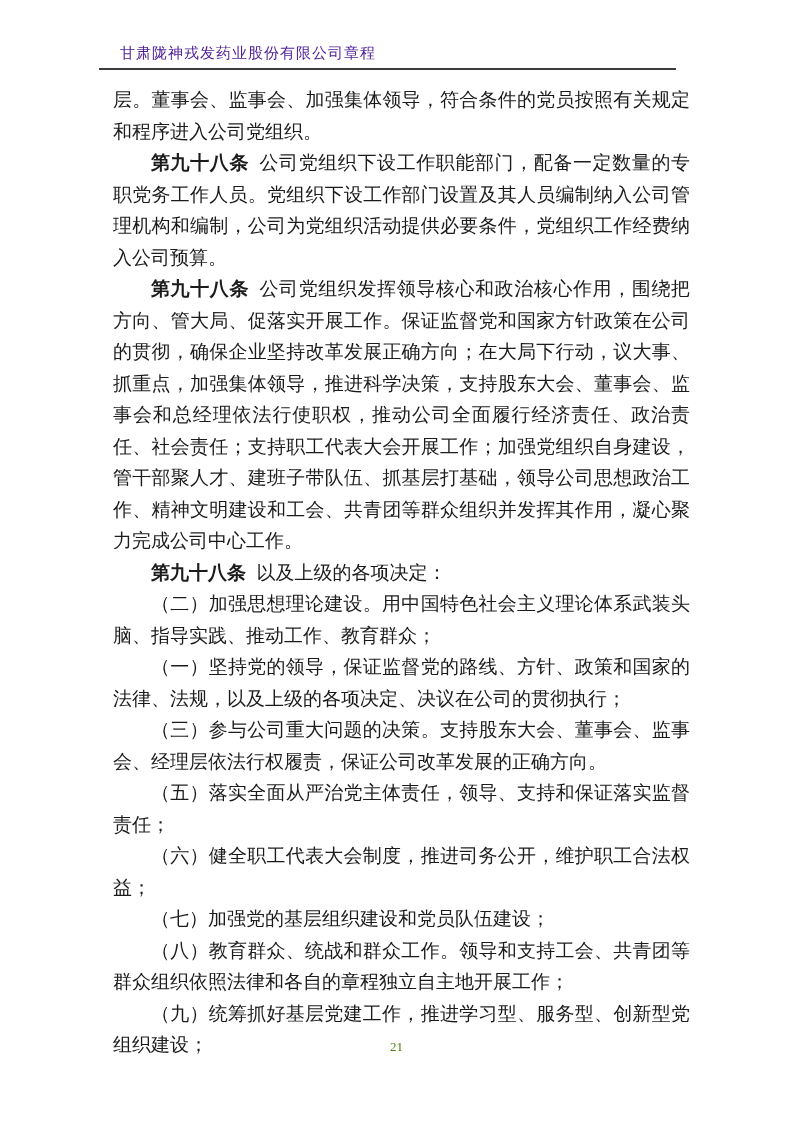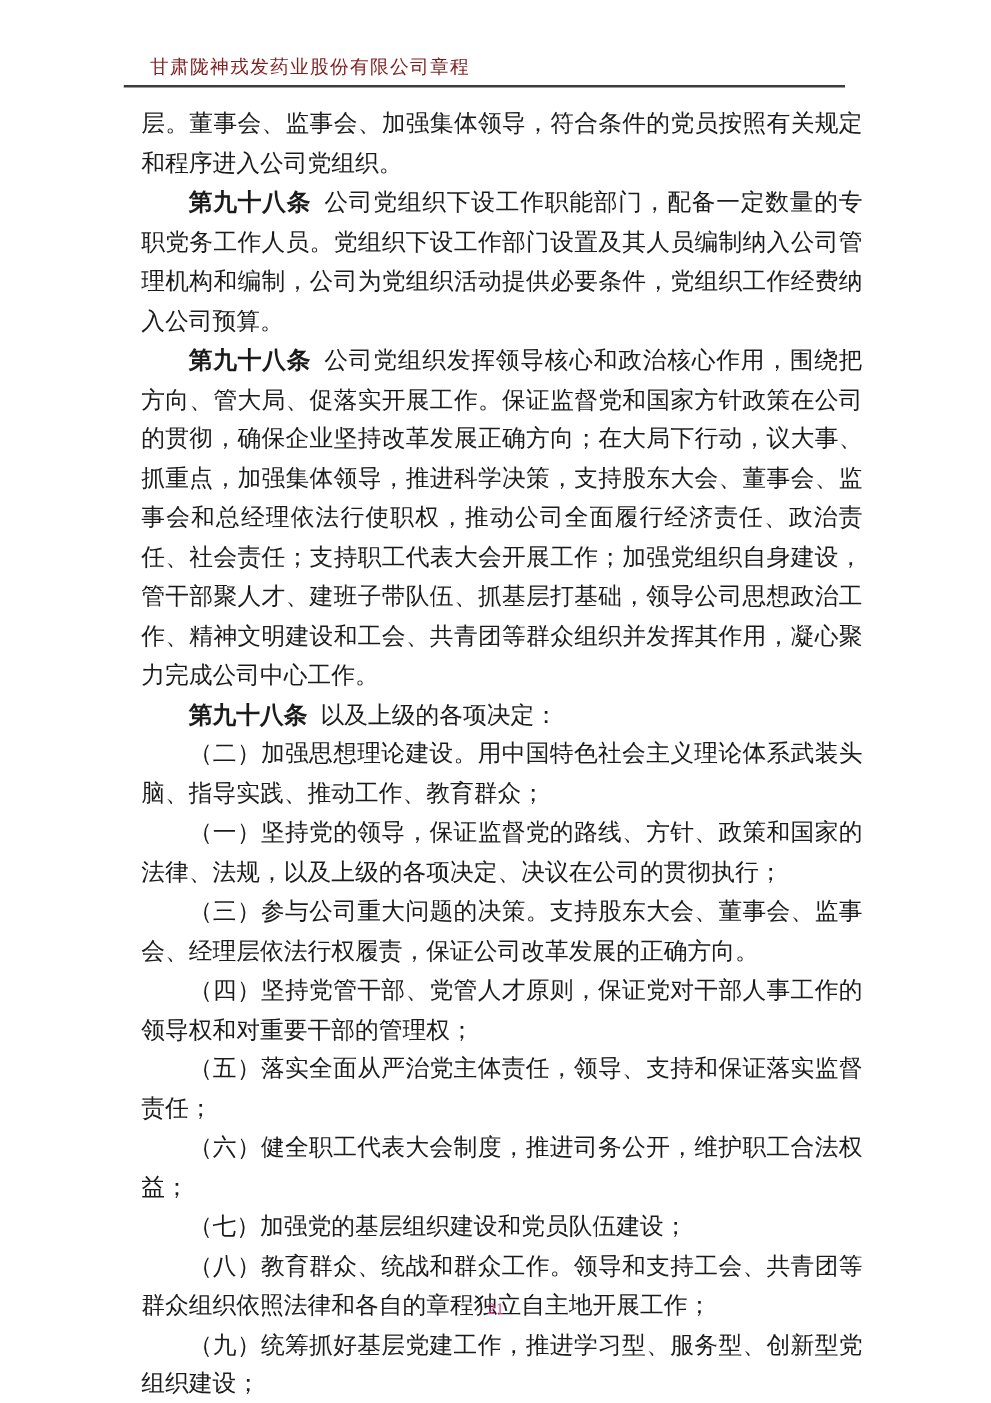--- a/index.html
+++ b/index.html
@@ -22,21 +22,21 @@
     top: 44px;
     width: 577px;
     border-bottom: 2px solid #3c3c3c;
     padding-bottom: 5px;
   }
   .header-title {
     display: block;
     padding-left: 21px;
     font-size: 15px;
     letter-spacing: 1px;
-    color: #7f1d1d;
+    color: #4c1d95;
     white-space: nowrap;
   }
   .content {
     position: absolute;
     left: 113px;
     top: 84px;
     width: 577px;
     font-size: 19px;
     line-height: 31.5px;
     text-align: justify;
@@ -53,42 +53,41 @@
     font-weight: bold;
     margin-right: 0.55em;
   }
   .footer {
     position: absolute;
     left: 0;
     top: 1039px;
     width: 100%;
     text-align: center;
     font-size: 13px;
-    color: #ec4899;
+    color: #4d7c0f;
   }
 </style>
 </head>
 <body>
 
 <div class="page">
 
   <div class="header">
     <span class="header-title">甘肃陇神戎发药业股份有限公司章程</span>
   </div>
 
   <div class="content">
 
   <p class="no-indent"><span>层。董事会、监事会、加强集体领导，符合条件的党员按照有关规定和程序进入公司党组织。</span></p>
       <p><span class="article-label">第九十八条</span><span>公司党组织下设工作职能部门，配备一定数量的专职党务工作人员。党组织下设工作部门设置及其人员编制纳入公司管理机构和编制，公司为党组织活动提供必要条件，党组织工作经费纳入公司预算。</span></p>
       <p><span class="article-label">第九十八条</span><span>公司党组织发挥领导核心和政治核心作用，围绕把方向、管大局、促落实开展工作。保证监督党和国家方针政策在公司的贯彻，确保企业坚持改革发展正确方向；在大局下行动，议大事、抓重点，加强集体领导，推进科学决策，支持股东大会、董事会、监事会和总经理依法行使职权，推动公司全面履行经济责任、政治责任、社会责任；支持职工代表大会开展工作；加强党组织自身建设，管干部聚人才、建班子带队伍、抓基层打基础，领导公司思想政治工作、精神文明建设和工会、共青团等群众组织并发挥其作用，凝心聚力完成公司中心工作。</span></p>
       <p><span class="article-label">第九十八条</span><span>以及上级的各项决定：</span></p>
       <p><span>（二）加强思想理论建设。用中国特色社会主义理论体系武装头脑、指导实践、推动工作、教育群众；</span></p>
       <p><span>（一）坚持党的领导，保证监督党的路线、方针、政策和国家的法律、法规，以及上级的各项决定、决议在公司的贯彻执行；</span></p>
       <p><span>（三）参与公司重大问题的决策。支持股东大会、董事会、监事会、经理层依法行权履责，保证公司改革发展的正确方向。</span></p>
-      <p><span>（四）坚持党管干部、党管人才原则，保证党对干部人事工作的领导权和对重要干部的管理权；</span></p>
       <p><span>（五）落实全面从严治党主体责任，领导、支持和保证落实监督责任；</span></p>
       <p><span>（六）健全职工代表大会制度，推进司务公开，维护职工合法权益；</span></p>
       <p><span>（七）加强党的基层组织建设和党员队伍建设；</span></p>
       <p><span>（八）教育群众、统战和群众工作。领导和支持工会、共青团等群众组织依照法律和各自的章程独立自主地开展工作；</span></p>
       <p><span>（九）统筹抓好基层党建工作，推进学习型、服务型、创新型党组织建设；</span></p>
     </div>
 
   <div class="footer">
     <span>21</span>
   </div>

